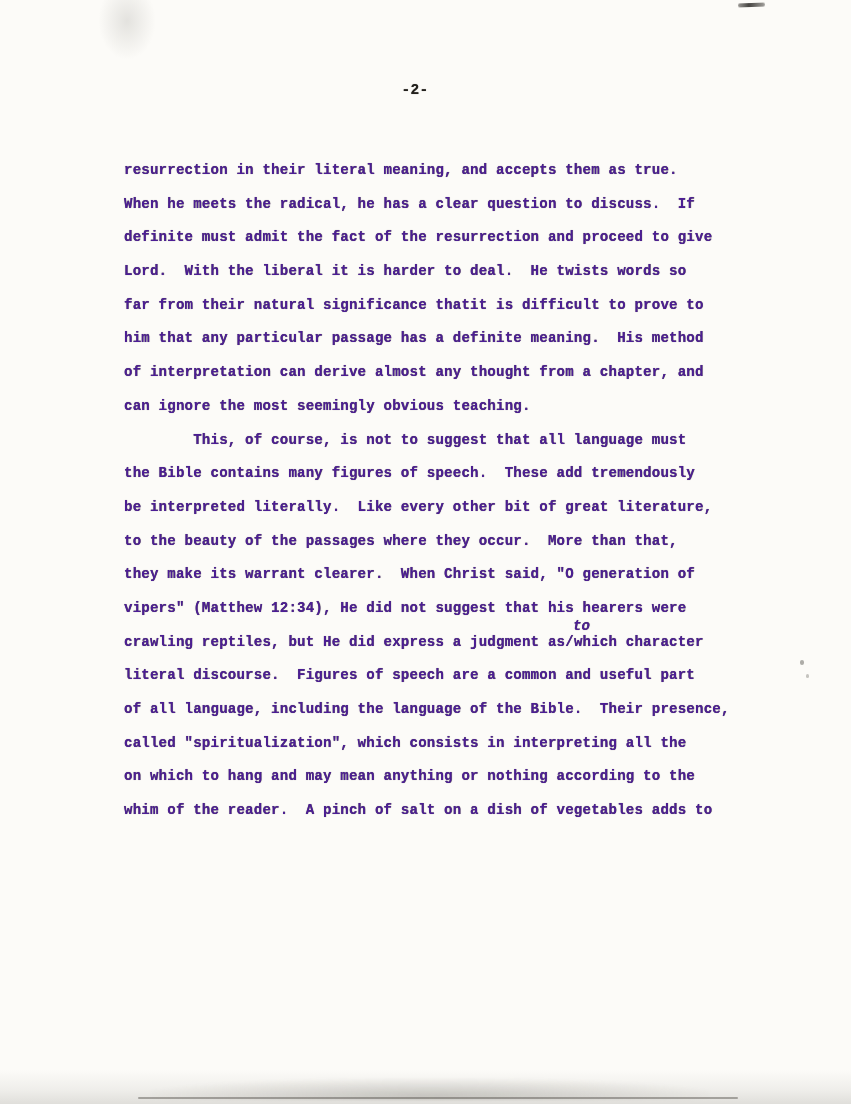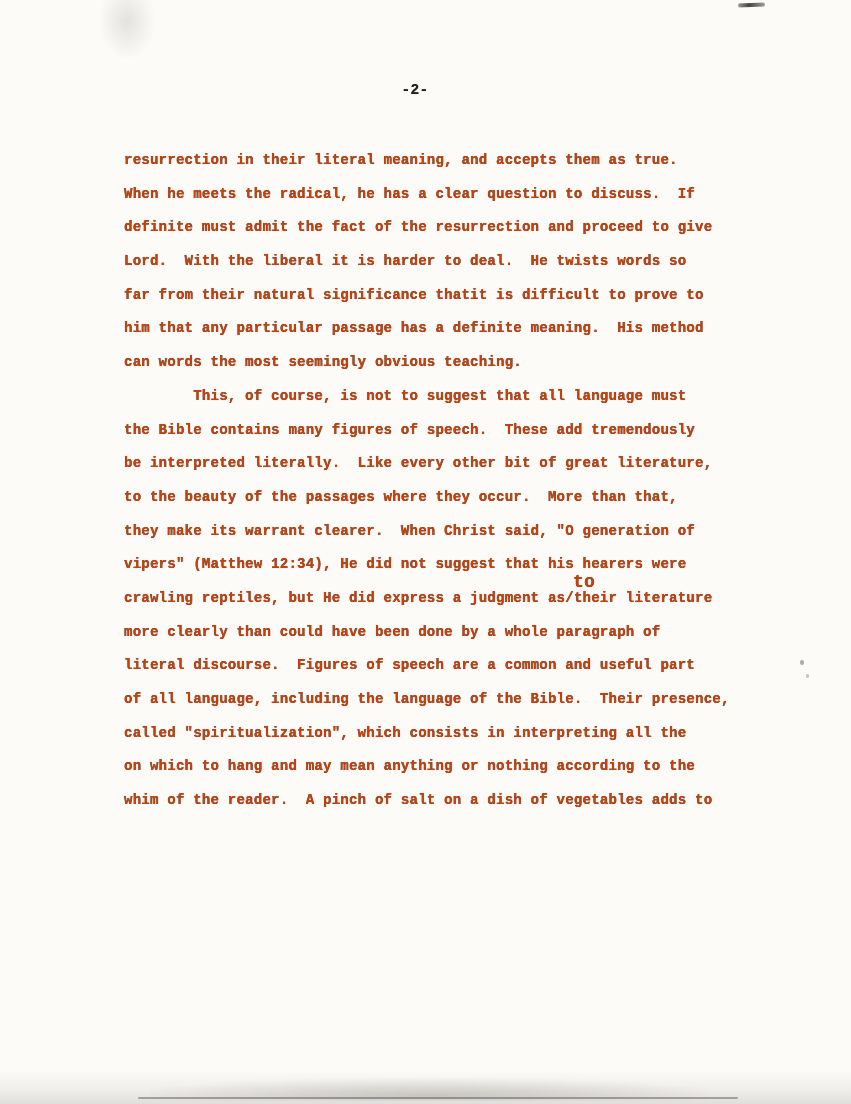--- a/index.html
+++ b/index.html
@@ -22,44 +22,45 @@
     width: 830px;
     text-align: center;
     font-size: 14.5px;
     font-weight: bold;
     color: #23211d;
     letter-spacing: 0.3px;
     text-shadow: 0 0 0.7px rgba(30,28,24,0.75);
   }
   .doc-body {
     position: absolute;
-    top: 144px;
+    top: 154px;
     left: 124px;
     width: 640px;
     font-size: 14px;
     font-weight: bold;
     line-height: 33.7px;
     letter-spacing: 0.25px;
-    color: #c2410c;
+    color: #4c1d95;
     text-shadow: 0 0 0.7px rgba(35,32,27,0.7), 0.3px 0.3px 0.5px rgba(35,32,27,0.35);
   }
   .line {
     white-space: pre;
     height: 33.7px;
   }
   .insert-anchor {
     position: relative;
   }
   .insert-above {
     position: absolute;
     top: -15px;
     left: -1px;
-    font-size: 18px;
+    font-size: 14px;
     line-height: 14px;
     white-space: pre;
+    font-style: italic;
   }
   
   .smudge-top-left {
     position: absolute;
     left: 98px;
     top: 0px;
     width: 58px;
     height: 60px;
     background: radial-gradient(ellipse at 50% 35%, rgba(140,138,132,0.22), rgba(140,138,132,0.0) 70%);
     pointer-events: none;
@@ -141,29 +142,29 @@
 
   <div class="page-number">-2-</div>
 
   <div class="doc-body">
     <div class="line">resurrection in their literal meaning, and accepts them as true.</div>
     <div class="line">When he meets the radical, he has a clear question to discuss.  If</div>
     <div class="line">definite must admit the fact of the resurrection and proceed to give</div>
     <div class="line">Lord.  With the liberal it is harder to deal.  He twists words so</div>
     <div class="line">far from their natural significance thatit is difficult to prove to</div>
     <div class="line">him that any particular passage has a definite meaning.  His method</div>
-    <div class="line">can words the most seemingly obvious teaching.</div>
+    <div class="line">of interpretation can derive almost any thought from a chapter, and</div>
+    <div class="line">can ignore the most seemingly obvious teaching.</div>
     <div class="line">        This, of course, is not to suggest that all language must</div>
     <div class="line">the Bible contains many figures of speech.  These add tremendously</div>
     <div class="line">be interpreted literally.  Like every other bit of great literature,</div>
     <div class="line">to the beauty of the passages where they occur.  More than that,</div>
     <div class="line">they make its warrant clearer.  When Christ said, "O generation of</div>
     <div class="line">vipers" (Matthew 12:34), He did not suggest that his hearers were</div>
-    <div class="line"><span>crawling reptiles, but He did express a judgment as/</span><span class="insert-anchor"><span class="insert-above">to</span><span>their literature</span></span></div>
-    <div class="line">more clearly than could have been done by a whole paragraph of</div>
+    <div class="line"><span>crawling reptiles, but He did express a judgment as/</span><span class="insert-anchor"><span class="insert-above">to</span><span>which character</span></span></div>
     <div class="line">literal discourse.  Figures of speech are a common and useful part</div>
     <div class="line">of all language, including the language of the Bible.  Their presence,</div>
     <div class="line">called "spiritualization", which consists in interpreting all the</div>
     <div class="line">on which to hang and may mean anything or nothing according to the</div>
     <div class="line">whim of the reader.  A pinch of salt on a dish of vegetables adds to</div>
   </div>
 
   <div class="bottom-smear"></div>
   <div class="bottom-line"></div>
   <div class="bottom-haze"></div>

